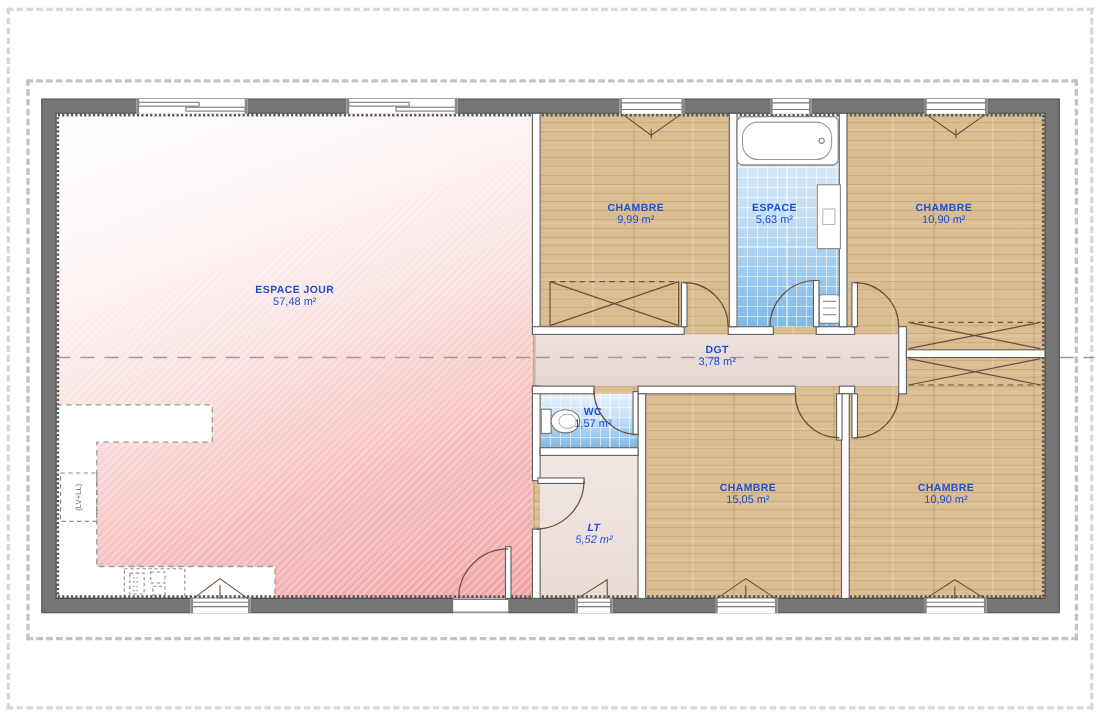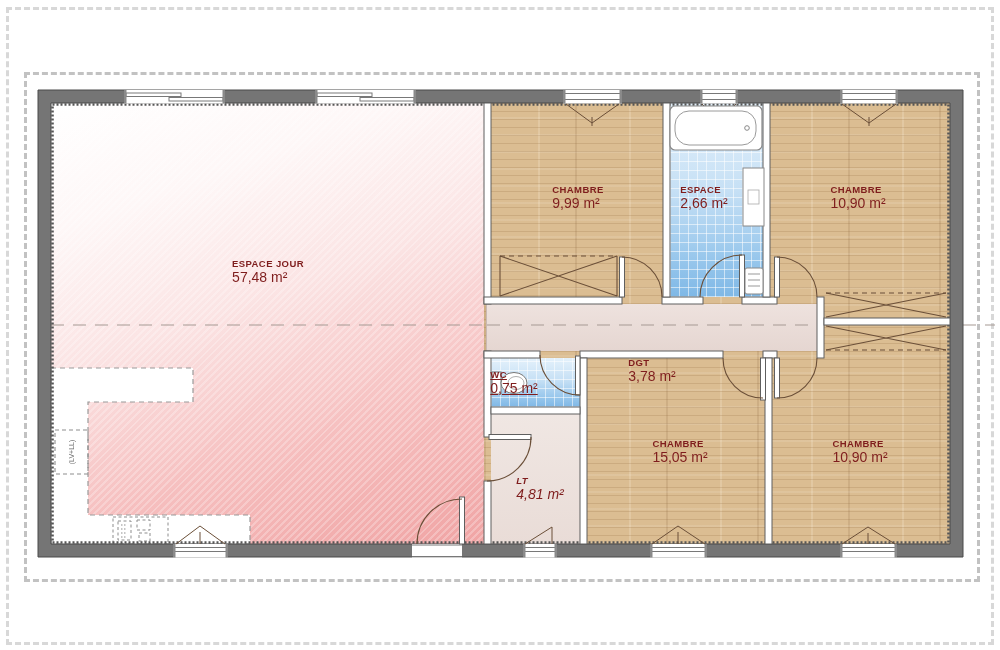--- a/index.html
+++ b/index.html
@@ -20,24 +20,24 @@
        repeating-linear-gradient(0deg, rgba(255,255,255,.10) 0 2px, rgba(0,0,0,0) 2px 17px),
        repeating-linear-gradient(90deg, rgba(120,82,45,.14) 0 2px, rgba(0,0,0,0) 2px 54px, rgba(255,245,228,.20) 54px 56px, rgba(0,0,0,0) 56px 91px);}
   .tile{
      background-image:
        repeating-linear-gradient(90deg, rgba(255,255,255,.55) 0 1px, rgba(0,0,0,0) 1px 9px),
        repeating-linear-gradient(0deg, rgba(255,255,255,.55) 0 1px, rgba(0,0,0,0) 1px 9px),
        linear-gradient(180deg,#e4f1fb 0%,#c6e0f5 45%,#98c7ec 80%,#7fb8e6 100%);}
   .hall{background:linear-gradient(180deg,#eee2de 0%,#e5d6d1 100%);}
   .lt-floor{background:linear-gradient(180deg,#f0e7e3 0%,#e9dcd7 100%);}
   svg{position:absolute;left:0;top:0;}
-  .room-label{position:absolute;transform:translateX(-50%);
-      color:#7f1d1d;z-index:10;white-space:nowrap;}
+  .room-label{position:absolute;transform:translateX(-50%);text-align:center;
+      color:#1d4ed8;z-index:10;white-space:nowrap;}
   .room-label .rn{font-size:9.5px;letter-spacing:.4px;font-weight:bold;}
-  .room-label .ra{font-size:14px;margin-top:0px;}
+  .room-label .ra{font-size:10px;margin-top:0px;}
 </style>
 </head>
 <body>
 
 <div id="plan">
 
   <div id="outer-bound" class="dash-rect"></div>
   <div id="inner-bound" class="dash-rect"></div>
 
   <div class="floor wood" style="left:484px;top:103px;width:466px;height:441px;"></div>
@@ -215,37 +215,37 @@
   <div class="room-label" style="left:268px;top:258px;">
     <div class="rn">ESPACE JOUR</div>
     <div class="ra">57,48 m²</div>
   </div>
   <div class="room-label" style="left:578px;top:184px;">
     <div class="rn">CHAMBRE</div>
     <div class="ra">9,99 m²</div>
   </div>
   <div class="room-label" style="left:704px;top:184px;">
     <div class="rn">ESPACE</div>
-    <div class="ra">2,66 m²</div>
+    <div class="ra">5,63 m²</div>
   </div>
   <div class="room-label" style="left:858px;top:184px;">
     <div class="rn">CHAMBRE</div>
     <div class="ra">10,90 m²</div>
   </div>
-  <div class="room-label" style="left:652px;top:313px;margin-top:44px;">
+  <div class="room-label" style="left:652px;top:313px;">
     <div class="rn">DGT</div>
     <div class="ra">3,78 m²</div>
   </div>
-  <div class="room-label" style="left:514px;top:369px;text-decoration:underline;">
+  <div class="room-label" style="left:539px;top:369px;">
     <div class="rn">WC</div>
-    <div class="ra">0,75 m²</div>
+    <div class="ra">1,57 m²</div>
   </div>
   <div class="room-label" style="left:540px;top:475px;font-style:italic;">
     <div class="rn">LT</div>
-    <div class="ra">4,81 m²</div>
+    <div class="ra">5,52 m²</div>
   </div>
   <div class="room-label" style="left:680px;top:438px;">
     <div class="rn">CHAMBRE</div>
     <div class="ra">15,05 m²</div>
   </div>
   <div class="room-label" style="left:860px;top:438px;">
     <div class="rn">CHAMBRE</div>
     <div class="ra">10,90 m²</div>
   </div>
 

